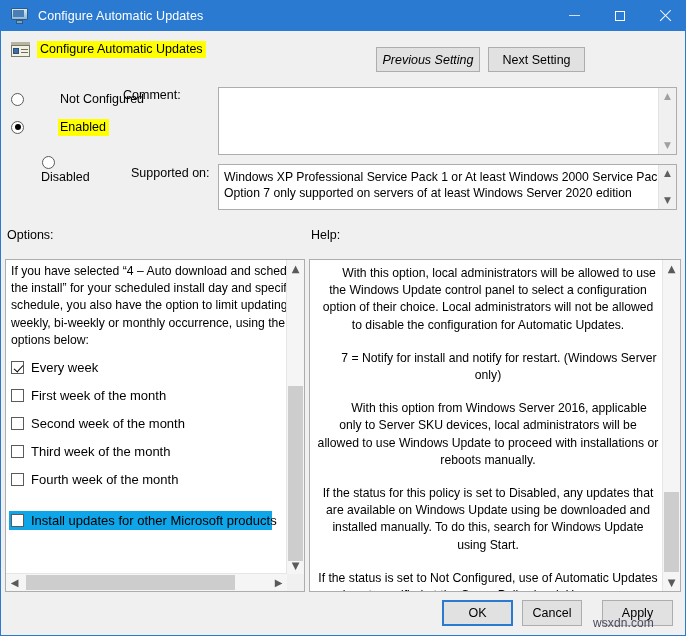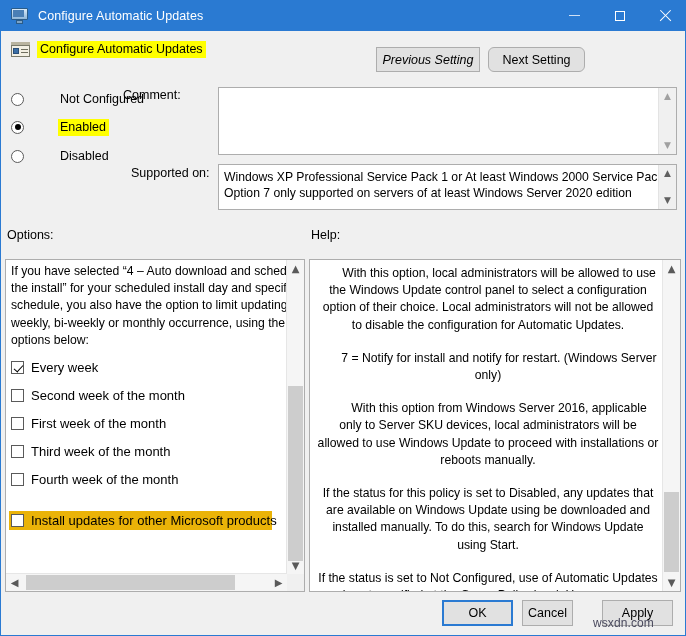--- a/index.html
+++ b/index.html
@@ -116,33 +116,33 @@
     background: #e1e1e1;
     border: 1px solid #adadad;
     box-sizing: border-box;
     font-family: "Liberation Sans", sans-serif;
     font-size: 12.5px;
     color: #000000;
     cursor: default;
     padding: 0;
   }
   #btn-prev { left: 375px; top: 47px; width: 104px; font-style: italic; }
-  #btn-next { left: 487px; top: 47px; width: 97px; border-radius: 6px; }
+  #btn-next { left: 487px; top: 47px; width: 97px; }
 
   
   .radio-row {
     position: absolute;
     left: 10px;
     display: flex;
     align-items: center;
     height: 20px;
   }
   #radio-notconfigured { top: 89px; }
   #radio-enabled       { top: 117px; }
-  #radio-disabled      { top: 146px; }
+  #radio-disabled      { top: 156px; flex-direction: column; }
 
   .radio {
     width: 13px; height: 13px;
     border-radius: 50%;
     border: 1px solid #5a5a5a;
     background: #ffffff;
     box-sizing: border-box;
     position: relative;
     flex: none;
     margin-right: 6px;
@@ -258,21 +258,21 @@
   }
   .opt-intro div { white-space: nowrap; }
 
   .cb-row {
     display: flex;
     align-items: center;
     height: 19px;
     margin-top: 9px;
   }
   .cb-row.hl-row {
-    background: #eab308;
+    background: #0ea5e9;
     width: 261px;
     margin-left: -2px;
     padding-left: 2px;
     margin-top: 22px;
   }
   .checkbox {
     width: 13px; height: 13px;
     border: 1px solid #5a5a5a;
     background: #ffffff;
     box-sizing: border-box;
@@ -368,21 +368,21 @@
     font-size: 12.5px;
     color: #000000;
     cursor: default;
     padding: 0;
   }
   #btn-ok {
     left: 441px; width: 71px;
     border: 2px solid #2a7ad2;
     background: #e1e1e1;
   }
-  #btn-cancel { left: 521px; width: 51px; }
+  #btn-cancel { left: 521px; width: 60px; }
   #btn-apply  { left: 601px; width: 71px; }
 
   .watermark {
     position: absolute;
     left: 592px; top: 616px;
     font-size: 12px;
     color: #4a4a5e;
     letter-spacing: 0.1px;
   }
 
@@ -526,25 +526,25 @@
         <div>weekly, bi-weekly or monthly occurrence, using the</div>
         <div>options below:</div>
       </div>
 
       <div class="cb-row">
         <div class="checkbox checked"></div>
         <div class="cb-label">Every week</div>
       </div>
       <div class="cb-row">
         <div class="checkbox"></div>
-        <div class="cb-label">Second week of the month</div>
+        <div class="cb-label">First week of the month</div>
       </div>
       <div class="cb-row">
         <div class="checkbox"></div>
-        <div class="cb-label">First week of the month</div>
+        <div class="cb-label">Second week of the month</div>
       </div>
       <div class="cb-row">
         <div class="checkbox"></div>
         <div class="cb-label">Third week of the month</div>
       </div>
       <div class="cb-row">
         <div class="checkbox"></div>
         <div class="cb-label">Fourth week of the month</div>
       </div>
       <div class="cb-row hl-row">

